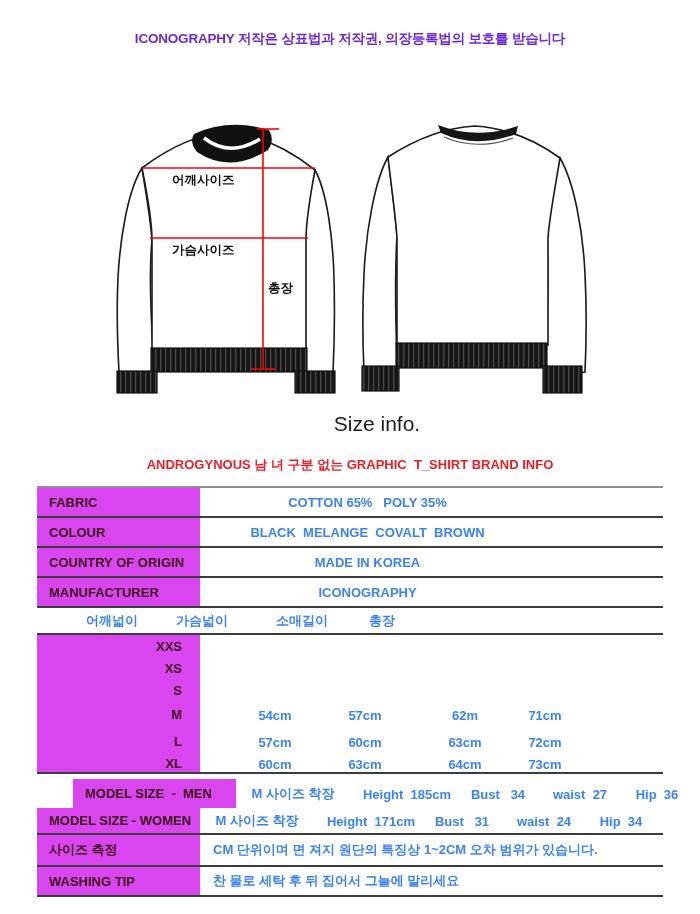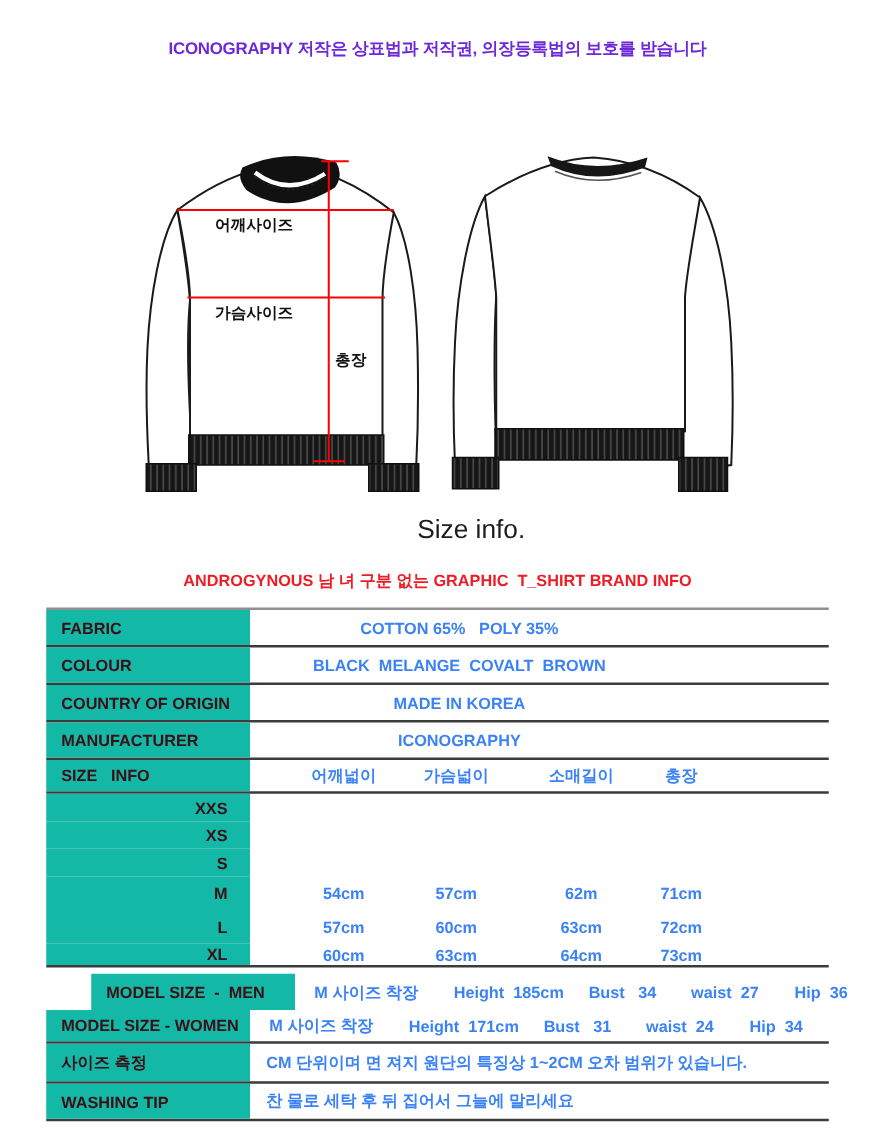--- a/index.html
+++ b/index.html
@@ -31,21 +31,21 @@
     border-top:2px solid #8f8f8f;
   }
   .row{
     display:flex;align-items:stretch;box-sizing:border-box;
     border-bottom:2px solid #3c3c3c;
   }
   .row.nb{border-bottom:none;}
   .h30{height:30px}.h27{height:27px}.h22{height:22px}.h19{height:19px}
   .h34{height:34px}.h32{height:32px}
   .lab{
-    width:163px;flex:0 0 163px;background:#14b8a6;box-sizing:border-box;
+    width:163px;flex:0 0 163px;background:#d946ef;box-sizing:border-box;
     display:flex;align-items:center;padding-left:12px;
     font-size:13px;font-weight:bold;color:#3a0f16;white-space:pre;
   }
   .lab.right{justify-content:flex-end;padding-left:12px;padding-right:18px;}
   .val{
     flex:1;position:relative;display:flex;align-items:center;
     font-size:13px;font-weight:bold;color:#3b82f6;white-space:pre;
   }
   .val.center{justify-content:center;padding-right:128px;}
   .val.left{padding-left:13px;}
@@ -124,21 +124,20 @@
   <div class="row h30">
     <div class="lab">COUNTRY OF ORIGIN</div>
     <div class="val center">MADE IN KOREA</div>
   </div>
   <div class="row h30">
     <div class="lab">MANUFACTURER</div>
     <div class="val center">ICONOGRAPHY</div>
   </div>
 
   <div class="row h27">
-    <div class="lab">SIZE   INFO</div>
     <div class="val">
       <span class="ps c1">어깨넓이</span>
       <span class="ps c2">가슴넓이</span>
       <span class="ps c3">소매길이</span>
       <span class="ps c4">총장</span>
     </div>
   </div>
 
   <div class="row h22 nb">
     <div class="lab right">XXS</div>

